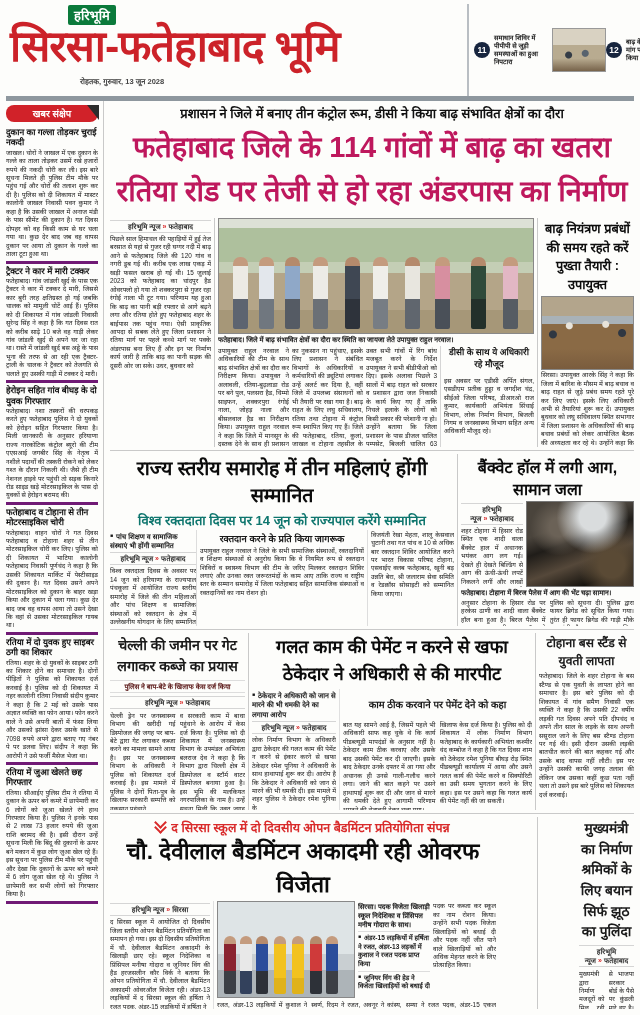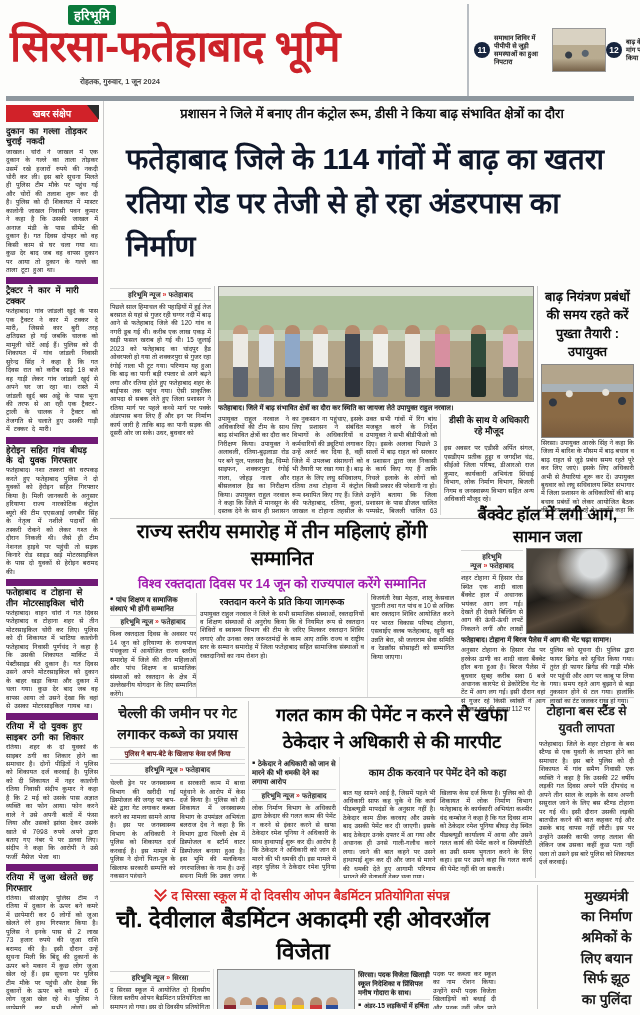--- a/index.html
+++ b/index.html
@@ -36,53 +36,53 @@
   .hsep{height:1px;background:#c9c9c9;margin:3px 0;}
   .tiny{font-size:6.4px;line-height:1.32;text-align:justify;color:#222;margin:1px 0 0 0;overflow:hidden;}
   .byline{font-size:7px;font-weight:bold;color:#333;margin:2px 0;text-align:center;
           border-top:1px solid #d5d5d5;border-bottom:1px solid #d5d5d5;padding:1px 0;}
   .byl-arr::before{content:"»";color:#d92b2b;font-weight:bold;padding:0 2px;}
   .caption{font-size:6.8px;font-weight:bold;color:#222;padding:1px 0;overflow:hidden;}
   .sqb::before{content:"■";font-size:5px;color:#1a1a1a;margin-right:3px;vertical-align:2px;}
   
   .rail{width:92px;flex:none;overflow:hidden;padding-right:2px;}
   .rail-head{position:relative;background:#d12229;color:#fff;font-weight:bold;font-size:9.5px;
-             text-align:center;padding:2px 8px;margin:4px 0 3px 0;}
+             text-align:center;padding:2px 8px;margin:4px 0 3px 0;border-radius:8px;}
   .rail-fold{position:absolute;right:-1px;top:0;width:0;height:0;
              border-top:15px solid #2c2c2c;border-left:12px solid rgba(0,0,0,0);}
-  .brief{border-bottom:7px solid #701a75;padding:2px 0;font-family:Liberation Mono, monospace;}
+  .brief{border-bottom:3px solid #701a75;padding:2px 0;}
   .brief h4{margin:0 0 1px 0;font-size:8.6px;line-height:1.2;color:#101010;}
   
   .main{flex:1;display:flex;flex-direction:column;overflow:hidden;padding-left:3px;}
   .kicker{font-size:13px;font-weight:bold;text-align:center;margin:3px 0 0 0;color:#101010;}
-  .lead-h{font-size:29px;font-weight:bold;line-height:1.5;color:#0f172a;margin:16px;}
+  .lead-h{font-size:29px;font-weight:bold;text-align:center;line-height:1.5;color:#be185d;margin:4px;}
   .lead-row{display:flex;height:229px;margin-top:1px;}
   .sf-col{width:101px;flex:none;overflow:hidden;}
   .standfirst{font-size:10.5px;font-weight:bold;text-align:center;line-height:1.5;color:#222;margin-top:4px;}
   .photo-col{width:316px;flex:none;display:flex;flex-direction:column;overflow:hidden;}
   .main-photo{position:relative;height:114px;border:1px solid #888;overflow:hidden;
       background:linear-gradient(180deg,#dde1d6 0 8%,#aec09d 8% 38%,#c4ceb5 38% 47%,#b4a588 47% 80%,#a69778 80% 100%);}
   .person{position:absolute;bottom:4px;width:15px;height:72px;border-radius:7px 7px 2px 2px;}
   .meet-col{flex:1;display:flex;flex-direction:column;overflow:hidden;}
   .meet-h{font-size:12.8px;font-weight:bold;line-height:1.45;text-align:center;margin:2px 0;color:#0d0d0d;}
   .meet-photo{height:72px;border:1px solid #888;flex:none;background:
       radial-gradient(circle at 12% 52%, #2f3742 0 3.5px, rgba(0,0,0,0) 4.5px),
       radial-gradient(circle at 88% 50%, #2f3742 0 3.5px, rgba(0,0,0,0) 4.5px),
       radial-gradient(circle at 30% 40%, #e7e3da 0 3px, rgba(0,0,0,0) 4px),
       radial-gradient(circle at 70% 38%, #e7e3da 0 3px, rgba(0,0,0,0) 4px),
       linear-gradient(180deg,#b3a58c 0 26%,#a9b2b8 26% 38%,#8a6a45 38% 72%,#7a5c3e 100%);}
   .under-row{display:flex;flex:1;overflow:hidden;margin-top:1px;}
   .ucol{width:71px;flex:none;overflow:hidden;margin-right:3px;}
   .off-box{flex:1;overflow:hidden;border-left:1px solid #d5d5d5;padding-left:3px;}
   .off-title{font-size:8.8px;font-weight:bold;text-align:center;margin:1px 0 6px 0;line-height:1.35;}
   
-  .row3{display:flex;height:172px;align-items:center;}
+  .row3{display:flex;height:172px;}
   .samman{width:344px;flex:none;display:flex;flex-direction:column;overflow:hidden;}
   .samman-h{font-size:19.5px;font-weight:bold;text-align:center;margin:1px 0 0 0;line-height:1.4;color:#0b0b0b;}
-  .samman-sub{font-size:13px;font-weight:bold;text-align:center;margin:1px 0;color:#a21caf;}
+  .samman-sub{font-size:13px;font-weight:bold;text-align:center;margin:1px 0;color:#0f766e;}
   .s-row{display:flex;flex:1;overflow:hidden;}
   .s-left{width:86px;flex:none;overflow:hidden;}
   .s-bullet{font-size:7px;font-weight:bold;line-height:1.35;margin:2px 0;}
   .s-box{width:164px;flex:none;border-left:1px solid #ddd;border-right:1px solid #ddd;
          padding:0 3px;overflow:hidden;}
   .s-box-title{font-size:9.5px;font-weight:bold;text-align:center;margin:2px 0;}
   .s-right{flex:1;overflow:hidden;padding-left:3px;}
   .fire{flex:1;display:flex;flex-direction:column;overflow:hidden;}
   .fire-h{font-size:16px;font-weight:bold;text-align:center;margin:2px 0 1px 0;color:#0b0b0b;}
   .f-row{display:flex;height:86px;}
@@ -141,21 +141,21 @@
 </style>
 </head>
 <body>
 
 <div class="page">
 
   <header class="masthead">
     <div class="mast-left">
       <span class="brand-tag">हरिभूमि</span>
       <div class="brand-title">सिरसा-फतेहाबाद भूमि</div>
-      <div class="dateline">रोहतक, गुरुवार, 1 जून 2024</div>
+      <div class="dateline">रोहतक, गुरुवार, 13 जून 2028</div>
     </div>
     <nav class="mast-index">
       <div class="idx-item">
         <span class="idx-num">11</span>
         <span class="idx-txt">समाधान शिविर में पीपीपी से जुड़ी समस्याओं का हुआ निपटारा</span>
         <span class="idx-photo a"></span>
       </div>
       <div class="idx-item">
         <span class="idx-num">12</span>
         <span class="idx-txt">बाढ़ के मुआवजे की मांग पर किसानों ने किया प्रदर्शन</span>
@@ -319,21 +319,21 @@
       </div>
 
       <div class="hsep"></div>
 
       <div class="row5">
         <section class="badm">
           <div class="b-kicker">
             <span class="chev"></span>
             <span class="b-kicker-t">द सिरसा स्कूल में दो दिवसीय ओपन बैडमिंटन प्रतियोगिता संपन्न</span>
           </div>
-          <h2 class="badm-h">चौ. देवीलाल बैडमिंटन अकादमी रही ओवरऑल विजेता</h2>
+          <h2 class="badm-h">चौ. देवीलाल बैडमिंटन अकादमी रही ओवरफ विजेता</h2>
           <div class="b-row">
             <div class="b-byl">
               <div class="byline"><span>हरिभूमि न्यूज</span><span class="byl-arr"></span><span>सिरसा</span></div>
               <p class="tiny">द सिरसा स्कूल में आयोजित दो दिवसीय जिला स्तरीय ओपन बैडमिंटन प्रतियोगिता का समापन हो गया। इस दो दिवसीय प्रतियोगिता में चौ. देवीलाल बैडमिंटन अकादमी के खिलाड़ी छाए रहे। स्कूल निदेशिका व प्रिंसिपल मनीषा गोदारा व जूनियर विंग की हैड हरजसलीन कौर विर्क ने बताया कि ओपन प्रतियोगिता में चौ. देवीलाल बैडमिंटन अकादमी ओवरऑल विजेता रही। अंडर-13 लड़कियों में द सिरसा स्कूल की हर्षिता ने रजत पदक, अंडर-15 लड़कियों में हर्षिता ने</p>
             </div>
             <div class="b-main">
               <div class="b-top">
                 <div class="b-photo">
                   <span class="person" style="left:6px;background:linear-gradient(#c49b7e 0 14%,#8a2430 14% 60%,#3c3f45 60%)"></span>
                   <span class="person" style="left:22px;background:linear-gradient(#c49b7e 0 14%,#e8e8e8 14% 60%,#33415c 60%)"></span>

